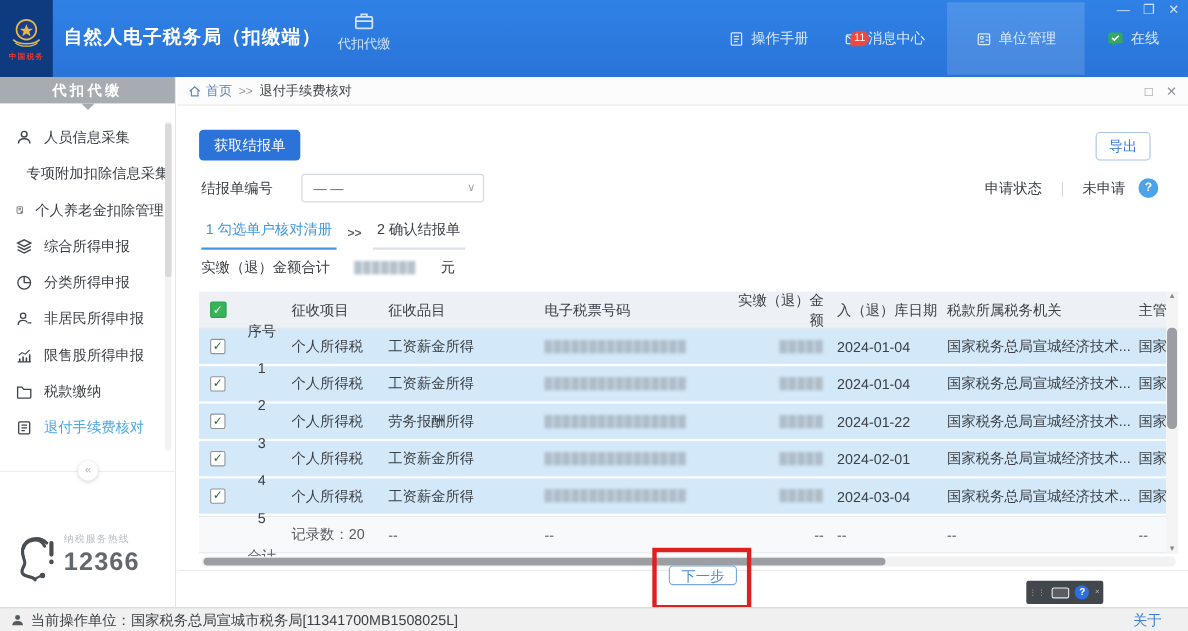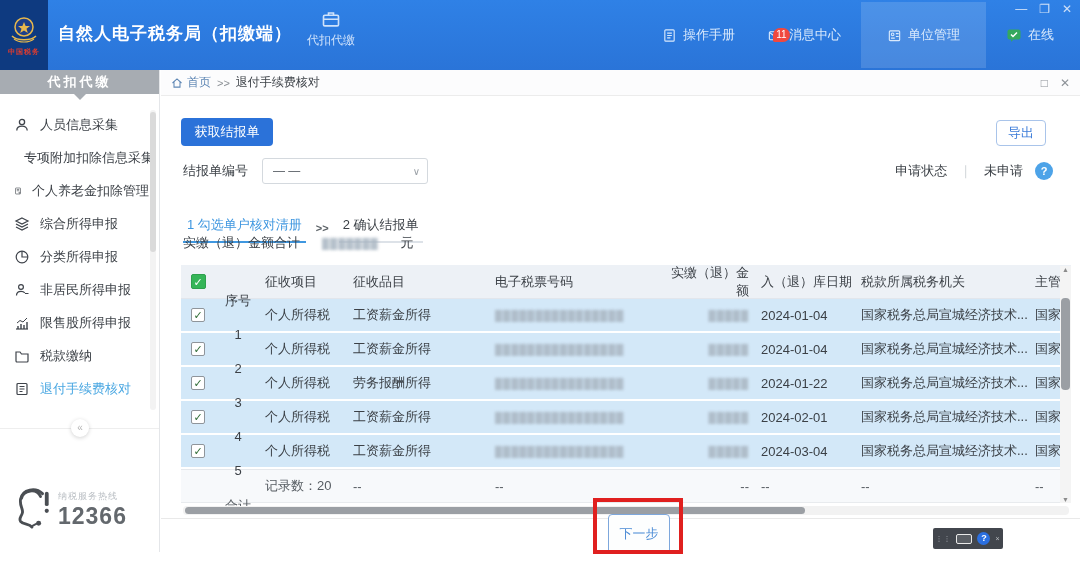--- a/index.html
+++ b/index.html
@@ -32,49 +32,49 @@
   .sb-items { position:absolute; top:38px; left:0; right:10px; }
   .sb-item { display:flex; align-items:center; gap:10px; height:33px; padding-left:14px; font-size:13px;
              color:#3a3f45; cursor:pointer; white-space:nowrap; }
   .sb-item.active { color:#49a7e2; }
   .sb-scroll { position:absolute; right:3px; top:40px; width:6px; height:300px; background:#f3f3f3; border-radius:3px; }
   .sb-thumb { position:absolute; top:2px; left:0; width:6px; height:140px; background:#dadada; border-radius:3px; }
   .sb-divider { position:absolute; left:0; right:0; top:358px; border-top:1px solid #eeeeee; }
   .collapse-btn { position:absolute; top:349px; left:71px; width:18px; height:18px; border-radius:50%; background:#fff;
                   box-shadow:0 1px 4px rgba(0,0,0,.18); color:#b4b4b4; font-size:10px; text-align:center;
                   line-height:17px; cursor:pointer; }
-  .hotline { position:absolute; bottom:22px; left:10px; display:flex; align-items:flex-end; gap:6px; }
+  .hotline { position:absolute; bottom:22px; left:10px; display:flex; align-items:flex-start; gap:6px; }
   .hot-txt .cap { font-size:9px; color:#b9bec3; letter-spacing:1px; }
   .hot-txt .num { font-size:23px; font-weight:bold; color:#63686d; letter-spacing:1px; }
 
   
   .main { position:absolute; left:161px; top:70px; right:0; bottom:22px; background:#fff; }
   .crumbbar { height:26px; border-bottom:1px solid #ececec; background:#fcfcfd; display:flex; align-items:center;
               padding:0 10px; font-size:12px; color:#555; gap:6px; }
   .crumb-home { color:#5f87b5; cursor:pointer; display:flex; align-items:center; gap:4px; }
   .crumb-sep { color:#8a8f94; font-size:11px; }
   .crumb-cur { color:#3e4349; }
   .panel-ctrls { margin-left:auto; display:flex; gap:12px; color:#8d9298; font-size:12px; }
   .panel-ctrls span { cursor:pointer; }
 
   .btn-primary { position:absolute; left:20px; top:48px; width:92px; height:28px; background:#2b72d9; color:#fff;
                  border:none; border-radius:4px; font-size:13px; cursor:pointer; font-family:inherit; }
   .btn-export { position:absolute; right:34px; top:50px; width:50px; height:26px; background:#fff; color:#3c7cd8;
                 border:1px solid #a9c4ea; border-radius:4px; font-size:13px; cursor:pointer; font-family:inherit; }
-  .report-row { position:absolute; left:22px; top:88px; display:flex; align-items:center; gap:14px; font-size:13px; color:#3b4046; }
+  .report-row { position:absolute; left:22px; top:88px; display:flex; align-items:center; gap:26px; font-size:13px; color:#3b4046; }
   .select { position:relative; width:166px; height:26px; border:1px solid #d4d9de; border-radius:3px; background:#fff;
             display:flex; align-items:center; padding:0 22px 0 10px; color:#5a6066; font-size:12px; cursor:pointer; }
   .select .chev { position:absolute; right:7px; color:#9aa0a6; font-size:10px; }
   .status-row { position:absolute; right:27px; top:92px; display:flex; align-items:center; gap:12px; font-size:13px; color:#3b4046; }
   .status-div { color:#c7ccd1; }
   .help-q { width:18px; height:18px; border-radius:50%; background:#4da3e8; color:#fff; font-size:11px; font-weight:bold;
             text-align:center; line-height:18px; cursor:pointer; }
 
   .steps { position:absolute; left:22px; top:130px; display:flex; align-items:flex-end; gap:10px; font-size:13px; }
-  .step { padding:0 4px 7px; cursor:pointer;margin-top:16px; }
+  .step { padding:0 4px 7px; cursor:pointer; }
   .step.on { color:#3f97e0; border-bottom:2px solid #3f97e0; }
   .step.off { color:#3b4046; border-bottom:2px solid #dde2e8; }
   .step-sep { color:#5b6166; font-size:11px; font-weight:bold; padding-bottom:9px; }
 
   .summary { position:absolute; left:22px; top:164px; display:flex; align-items:center; gap:22px; font-size:13px; color:#3b4046; }
   .mask { color:#a9b6c2; filter:blur(1.6px); font-size:10px; letter-spacing:1px; opacity:.85; }
 
   
   .tbl { position:absolute; left:20px; top:195px; width:890px; font-size:13px; color:#3b4046; }
   .trow { display:flex; height:34px; align-items:center; }
@@ -100,21 +100,21 @@
   .vscroll .arr { position:absolute; left:0; width:11px; font-size:7px; color:#8b8b8b; text-align:center; cursor:pointer; }
   .vscroll .arr.up { top:0; }
   .vscroll .arr.dn { bottom:0; }
   .vthumb { position:absolute; left:1px; top:32px; width:9px; height:92px; background:#9b9fa4; border-radius:4px; cursor:pointer; }
   .hscroll { position:absolute; left:22px; top:436px; width:886px; height:9px; background:#f2f2f2; border-radius:4px; }
   .hthumb { position:absolute; left:2px; top:1px; width:620px; height:7px; background:#9b9fa4; border-radius:4px; cursor:pointer; }
   .panel-split { position:absolute; left:0; right:0; top:448px; border-top:1px solid #e9e9e9; }
 
   
   .annot { position:absolute; left:432px; top:428px; width:90px; height:56px; border:4px solid #e0201f; pointer-events:none; }
-  .btn-next { position:absolute; left:447px; top:444px; width:62px; height:40px; background:#fdfefe; color:#4b8bd5;
+  .btn-next { position:absolute; left:447px; top:444px; width:62px; height:18px; background:#fdfefe; color:#4b8bd5;
               border:1px solid #7da7dc; border-radius:4px; font-size:13px; cursor:pointer; font-family:inherit; }
 
   
   .cam-widget { position:absolute; left:772px; top:458px; width:70px; height:21px; background:#42464d; border-radius:2px;
                 display:flex; align-items:center; justify-content:center; gap:5px; }
   .cam-box { width:16px; height:10px; border:1px solid #e9e9e9; border-radius:2px; background:#5a5e64; cursor:pointer; }
   .cam-q { width:13px; height:13px; border-radius:50%; background:#2b6fe0; color:#fff; font-size:9px; font-weight:bold;
            text-align:center; line-height:13px; cursor:pointer; }
   .cam-dots { color:#b9bcc1; font-size:7px; letter-spacing:1px; }
 
@@ -442,14 +442,22 @@
     <div class="annot"></div>
 
     <div class="cam-widget">
       <span class="cam-dots">⋮⋮</span>
       <span class="cam-box"></span>
       <span class="cam-q">?</span>
       <span class="cam-dots">×</span>
     </div>
   </div>
 
+  <div class="statusbar">
+    <svg width="12" height="12" viewBox="0 0 16 16">
+      <circle cx="8" cy="4.5" r="3" fill="#565b61"></circle>
+      <path d="M1.5 14c0-3.4 2.9-5.2 6.5-5.2s6.5 1.8 6.5 5.2z" fill="#565b61"></path>
+    </svg>
+    <span>当前操作单位：国家税务总局宣城市税务局[11341700MB1508025L]</span>
+    <span class="about">关于</span>
+  </div>
 
 </div>
 
 </body></html>

